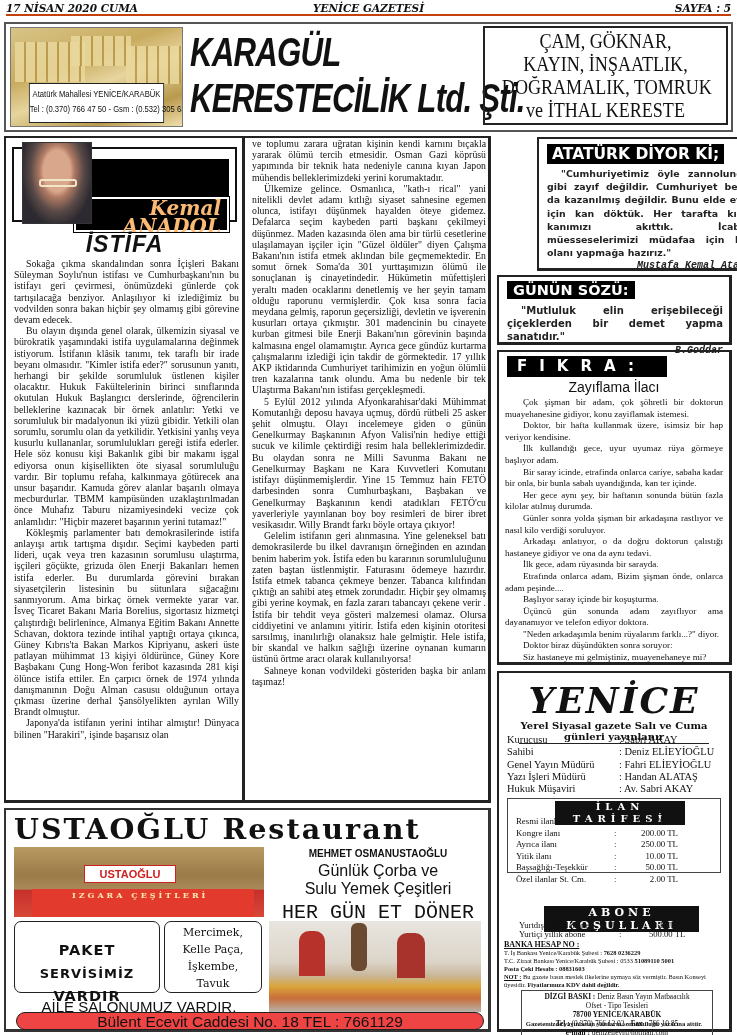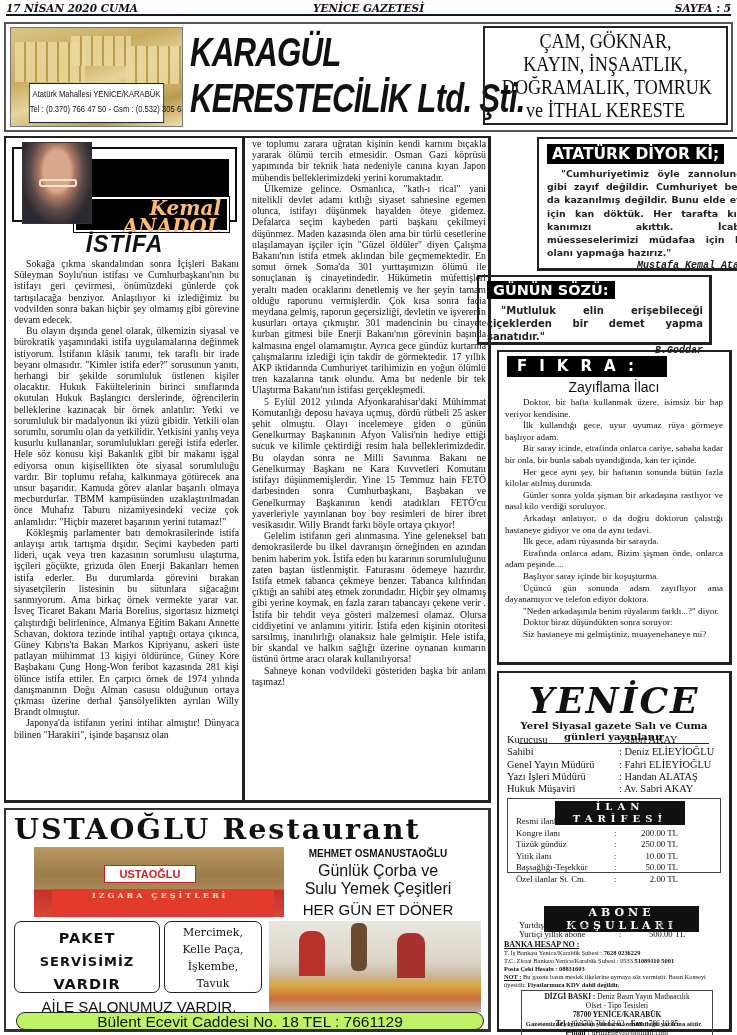--- a/index.html
+++ b/index.html
@@ -1,20 +1,20 @@
 <!DOCTYPE html>
 <html><head>
 <meta charset="utf-8">
 <style>
   * { box-sizing: border-box; margin: 0; padding: 0; }
   body { width: 737px; height: 1035px; background: #fff; font-family: "DejaVu Serif", serif; color: #111; overflow: hidden; position: relative; }
   .abs { position: absolute; }
 
   
-  .topbar { left: 6px; top: 2px; width: 725px; height: 14px; border-bottom: 2px solid #0f172a; font-family: "DejaVu Serif", serif; font-style: italic; font-weight: bold; font-size: 10.5px; }
+  .topbar { left: 6px; top: 2px; width: 725px; height: 14px; border-bottom: 2px solid #c2410c; font-family: "DejaVu Serif", serif; font-style: italic; font-weight: bold; font-size: 10.5px; }
   .topbar .l { position: absolute; left: 0; top: 0; }
   .topbar .c { position: absolute; left: 0; right: 0; text-align: center; top: 0; }
   .topbar .r { position: absolute; right: 0; top: 0; }
 
   
   .banner { left: 4px; top: 22px; width: 729px; height: 110px; border: 2px solid #555; }
   .lumber { left: 10px; top: 27px; width: 173px; height: 100px; background: linear-gradient(160deg,#d8c488 0%,#c9ab5f 35%,#e6d59e 55%,#b99a4d 80%,#efe0ad 100%); border:1px solid #777; overflow:hidden; }
   .lumber .stack { position:absolute; background: repeating-linear-gradient(90deg,#e9d79c 0 9px,#b89848 9px 11px); opacity:.85; }
   .lumber .addr { position:absolute; left:6px; right:6px; bottom:3px; height:40px; background:#fff; border:1px solid #222; font-family:"Liberation Sans",sans-serif; font-size:9px; text-align:center; line-height:15px; padding-top:3px; transform: scaleX(.85); transform-origin: center; }
   .kg1 { left: 190px; top: 30px; font-family:"Liberation Sans",sans-serif; font-weight:bold; font-style:italic; font-size:40px; letter-spacing:-1px; transform: scaleX(.78); transform-origin:left; }
@@ -38,21 +38,21 @@
   .art2 { left: 252px; top: 138px; width: 234px; }
 
   
   .rbox { border: 2px solid #222; border-right-width:3px; border-bottom-width:3px; }
   .ata { left: 497px; top: 137px; width: 235px; height: 134px; margin-left: 40px; }
   .blackhead { background:#000; color:#fff; font-family:"DejaVu Sans",sans-serif; font-weight:bold; display:inline-block; }
   .ata .blackhead { position:absolute; left:8px; top:5px; font-size:15.5px; padding:1px 5px; }
   .quote { font-family:"DejaVu Sans",sans-serif; font-weight:bold; font-size:9.4px; line-height:13.2px; text-align:justify; color:#222; }
   .ata .quote { position:absolute; left:8px; right:6px; top:28px; }
   .sig { font-family:Liberation Mono, monospace; font-weight:bold; font-style:italic; font-size:10px; text-align:right; }
-  .gun { left: 477px; top: 275px; width: 235px; height: 70px; }
+  .gun { left: 497px; top: 275px; width: 235px; height: 70px; }
   .gun .blackhead { position:absolute; left:8px; top:4px; font-size:14.5px; padding:1px 6px; }
   .gun .quote { position:absolute; left:8px; right:6px; top:27px; }
   .fikra { left: 497px; top: 350px; width: 235px; height: 315px; }
   .fikra .blackhead { position:absolute; left:8px; top:4px; width:160px; height:21px; font-family:"DejaVu Sans",sans-serif; font-size:15px; letter-spacing:12px; padding-left:10px; line-height:20px; }
   .fikra .title { position:absolute; left:0; right:0; top:27px; text-align:center; font-family:"Liberation Sans",sans-serif; font-size:14px; }
   .fikra .txt { position:absolute; left:6px; right:6px; top:45px; font-size:9.1px; line-height:11.6px; }
   .fikra .txt p { text-indent: 18px; }
 
   .kunye { left: 497px; top: 671px; width: 235px; height: 361px; }
   .yenice { position:absolute; left:0; right:0; top:6px; text-align:center; font-family:"DejaVu Serif",serif; font-weight:bold; font-style:italic; font-size:36px; letter-spacing:2px; }
@@ -75,34 +75,34 @@
   .subs .row span:nth-child(2){ width:30px; }
   .bank { position:absolute; left:5px; right:4px; top:268px; font-family:"Liberation Serif",serif; font-size:6.4px; line-height:8px; }
   .bank .h { font-weight:bold; text-decoration:underline; font-size:8px; }
   .bank b { font-weight:bold; }
   .dizgi { position:absolute; left:22px; right:16px; top:317px; height:47px; border:1px solid #444; text-align:center; font-family:"Liberation Serif",serif; font-size:7.4px; line-height:9px; padding-top:1px; }
   .footnote { position:absolute; left:0; right:0; bottom:2px; text-align:center; font-family:"Liberation Serif",serif; font-weight:bold; font-size:6.6px; }
 
   
   .rest { left: 4px; top: 808px; width: 487px; height: 224px; border: 2px solid #333; border-right-width:3px; border-bottom-width:3px; }
   .rest .name { position:absolute; left:8px; top:3px; font-family:"DejaVu Serif",serif; font-weight:bold; font-size:28px; letter-spacing:2px; transform:scaleX(1.02); transform-origin:left; white-space:nowrap; }
-  .shop { position:absolute; left:8px; top:37px; width:250px; height:70px; background: linear-gradient(180deg,#b89a62 0%,#9b7b48 40%,#a88957 60%,#c7302a 62%,#d64838 100%); overflow:hidden;margin-left:20px; }
+  .shop { position:absolute; left:8px; top:37px; width:250px; height:70px; background: linear-gradient(180deg,#b89a62 0%,#9b7b48 40%,#a88957 60%,#c7302a 62%,#d64838 100%); overflow:hidden; }
   .shop .sign { position:absolute; left:70px; top:18px; width:92px; height:18px; background:#fff; border:1px solid #c22; color:#c22; font-family:"Liberation Sans",sans-serif; font-weight:bold; font-size:11px; text-align:center; line-height:17px; }
   .shop .menu { position:absolute; left:18px; top:42px; width:222px; height:28px; background:#e23a2c; color:#ffe9b0; font-size:8px; font-weight:bold; letter-spacing:3px; padding-left:40px; line-height:12px; }
   .owner { position:absolute; left:262px; top:38px; width:220px; text-align:center; font-family:"Liberation Sans",sans-serif; font-weight:bold; font-size:10px; }
   .soup { position:absolute; left:262px; top:52px; width:220px; text-align:center; font-family:"Liberation Sans",sans-serif; font-size:16px; line-height:18px; }
-  .doner { position:absolute; left:262px; top:91px; width:220px; text-align:center; font-family:Liberation Sans, sans-serif; font-size:15px; }
-  .paket { position:absolute; left:8px; top:111px; width:146px; height:72px; border:1px solid #222; border-radius:7px; text-align:center; font-family:"DejaVu Sans",sans-serif; font-weight:bold; font-size:14.5px; line-height:23px; letter-spacing:1px; padding-top:5px; }
+  .doner { position:absolute; left:262px; top:91px; width:220px; text-align:center; font-family:Liberation Mono, monospace; font-size:20px; }
+  .paket { position:absolute; left:8px; top:111px; width:146px; height:72px; border:1px solid #222; border-radius:7px; text-align:center; font-family:"DejaVu Sans",sans-serif; font-weight:bold; font-size:14.5px; line-height:23px; letter-spacing:1px; padding-top:17px; }
   .mercimek { position:absolute; left:158px; top:111px; width:98px; height:72px; border:1px solid #222; border-radius:7px; text-align:center; font-family:"DejaVu Serif",serif; font-weight:normal; font-size:11px; line-height:17px; padding-top:2px; }
   .foodpic { position:absolute; left:263px; top:111px; width:212px; height:91px; background: linear-gradient(180deg,#e8e6e0 0%,#dcd4c8 45%,#c9b79a 60%,#d9a43a 72%,#c86e3a 85%,#b7b3ab 100%); overflow:hidden; }
   .foodpic .p1 { position:absolute; left:30px; top:10px; width:26px; height:45px; background:#b8322c; border-radius:10px 10px 0 0; }
   .foodpic .p2 { position:absolute; left:128px; top:12px; width:28px; height:45px; background:#a8322c; border-radius:10px 10px 0 0; }
   .foodpic .spit { position:absolute; left:82px; top:2px; width:16px; height:48px; background:#6b4a32; border-radius:6px; }
   .aile { position:absolute; left:8px; top:188px; width:250px; text-align:center; font-family:"Liberation Sans",sans-serif; font-size:15px; }
-  .addr2 { position:absolute; left:10px; top:202px; width:468px; height:18px; border:1px solid #222; border-radius:9px; background:#bef264; text-align:center; font-family:"Liberation Sans",sans-serif; font-size:15.5px; line-height:17px; }
+  .addr2 { position:absolute; left:10px; top:202px; width:468px; height:18px; border:1px solid #222; border-radius:9px; background:#ef4444; text-align:center; font-family:"Liberation Sans",sans-serif; font-size:15.5px; line-height:17px; }
 </style>
 </head>
 <body>
 
 <div class="abs topbar">
   <span class="l">17 NİSAN 2020 CUMA</span>
   <span class="c">YENİCE GAZETESİ</span>
   <span class="r">SAYFA : 5</span>
 </div>
 
@@ -164,20 +164,21 @@
   <div class="quote">
     <div style="text-indent:14px; font-size:10px;">"Mutluluk elin erişebileceği çiçeklerden bir demet yapma sanatıdır."</div>
     <div class="sig">B.Goddar</div>
   </div>
 </div>
 
 <div class="abs rbox fikra">
   <div class="blackhead">FIKRA:</div>
   <div class="title">Zayıflama İlacı</div>
   <div class="txt">
+    <p>Çok şişman bir adam, çok şöhretli bir doktorun muayehanesine gidiyor, konu zayiflamak istemesi.</p>
     <p>Doktor, bir hafta kullanmak üzere, isimsiz bir hap veriyor kendisine.</p>
     <p>İlk kullandığı gece, uyur uyumaz rüya görmeye başlıyor adam.</p>
     <p>Bir saray icinde, etrafinda onlarca cariye, sabaha kadar bir onla, bir bunla sabah uyandığında, kan ter içinde.</p>
     <p>Her gece aynı şey, bir haftanın sonunda bütün fazla kilolar atılmış durumda.</p>
     <p>Günler sonra yolda şişman bir arkadaşına rastlıyor ve nasıl kilo verdiği soruluyor.</p>
     <p>Arkadaşı anlatıyor, o da doğru doktorun çalıstığı hastaneye gidiyor ve ona da aynı tedavi.</p>
     <p>İlk gece, adam rüyasında bir sarayda.</p>
     <p>Etrafında onlarca adam, Bizim şişman önde, onlarca adam peşinde....</p>
     <p>Başlıyor saray içinde bir koşuşturma.</p>
     <p>Üçüncü gün sonunda adam zayıflıyor ama dayanamıyor ve telefon ediyor doktora.</p>
@@ -219,21 +220,21 @@
           <span>Resmi ilanlar St. Cm.</span>
           <span>:</span>
           <span>17.00 TL</span>
         </div>
       <div class="row">
           <span>Kongre ilanı</span>
           <span>:</span>
           <span>200.00 TL</span>
         </div>
       <div class="row">
-          <span>Tüzük gündüz</span>
+          <span>Ayrıca ilanı</span>
           <span>:</span>
           <span>250.00 TL</span>
         </div>
       <div class="row">
           <span>Yitik ilanı</span>
           <span>:</span>
           <span>10.00 TL</span>
         </div>
       <div class="row">
           <span>Başsağlığı-Teşekkür</span>

